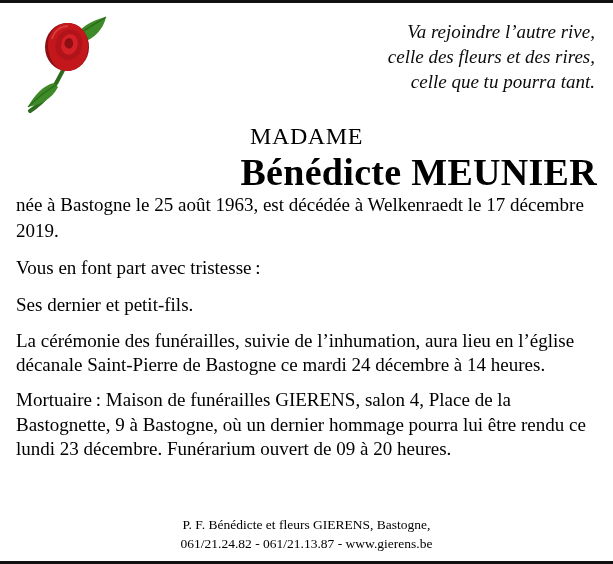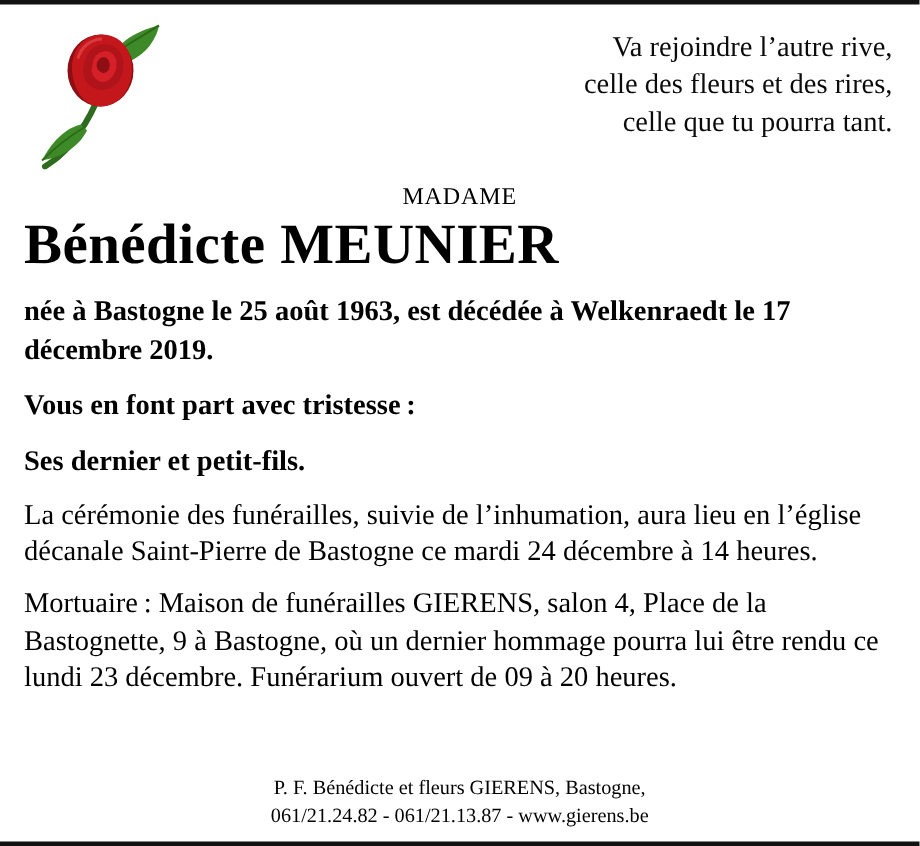--- a/index.html
+++ b/index.html
@@ -37,55 +37,55 @@
     width: 92px;
     height: 100px;
     position: relative;
     flex: 0 0 auto;
     margin-left: 2px;
   }
   .rose svg { display: block; }
   .epitaph {
     flex: 1 1 auto;
     text-align: right;
+    font-style: italic;
     font-size: 19px;
     line-height: 1.32;
     padding-top: 6px;
     padding-right: 2px;
     color: #0b0b0b;
   }
   
   .madame {
     text-align: center;
-    font-size: 16px;
+    font-size: 24px;
     letter-spacing: 0.6px;
     font-variant: small-caps;
     text-transform: uppercase;
     margin-top: 6px;
     margin-bottom: 0px;
   }
   .fullname {
-    text-align: left;
+    text-align: right;
     font-size: 38px;
     font-weight: bold;
     line-height: 1.06;
     margin-top: 2px;
-    margin-bottom: 12px;
+    margin-bottom: 0;
     letter-spacing: 0.3px;
   }
   
   p {
     margin: 0;
   }
   .para {
     font-size: 19px;
     line-height: 1.36;
     margin-bottom: 11px;
     text-align: left;
-    font-weight: bold;
   }
   .para.bold {
     font-weight: normal;
     line-height: 1.3;
     margin-bottom: 10px;
   }
   .para.last {
     margin-bottom: 8px;
   }
   .spacer {

